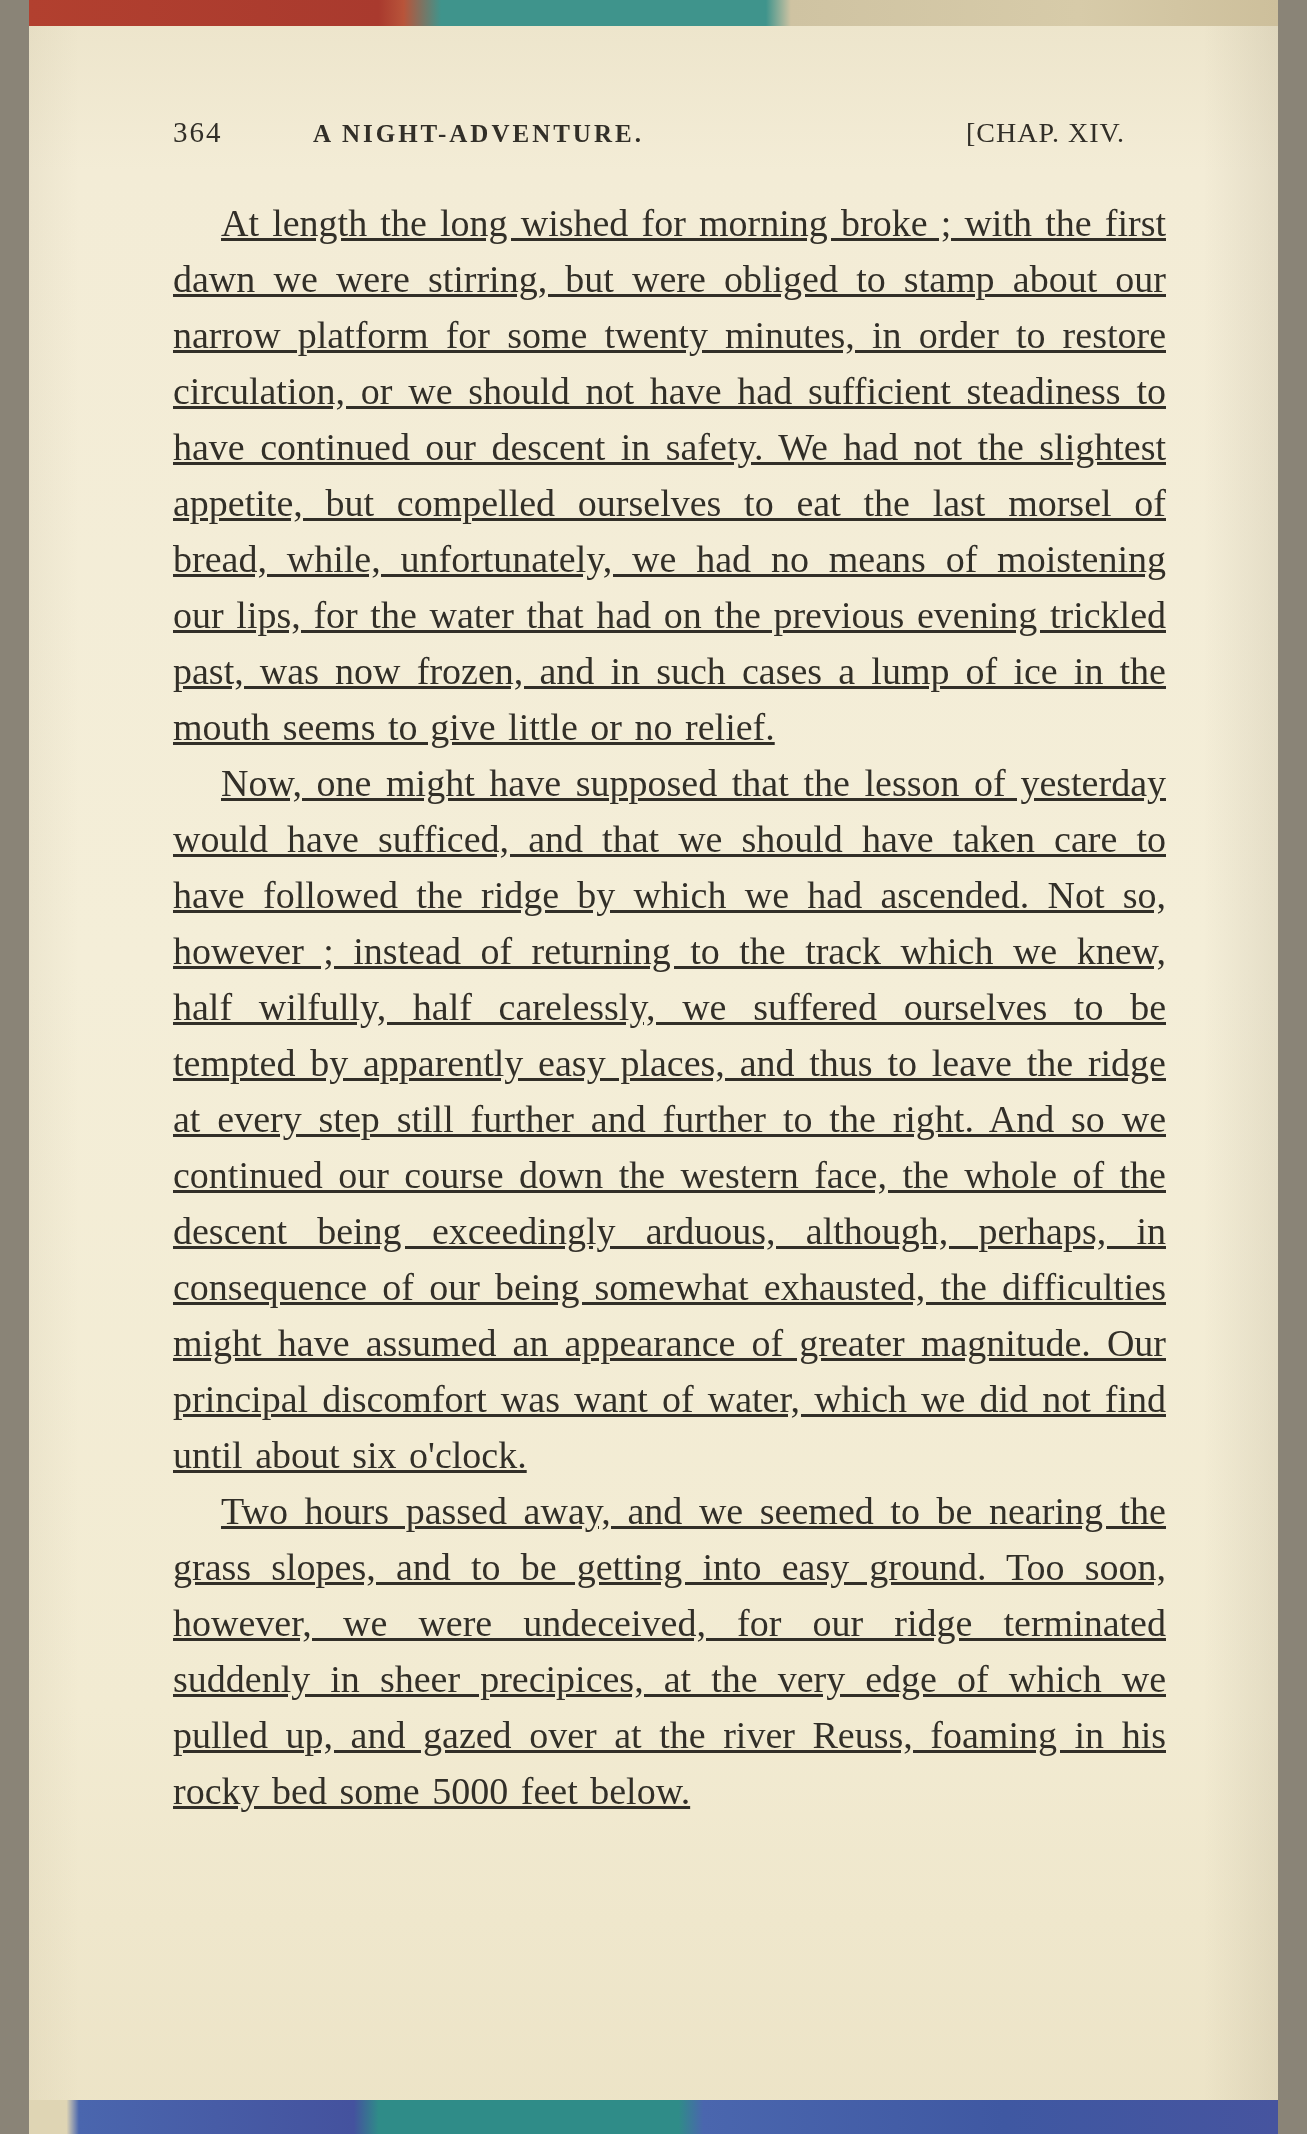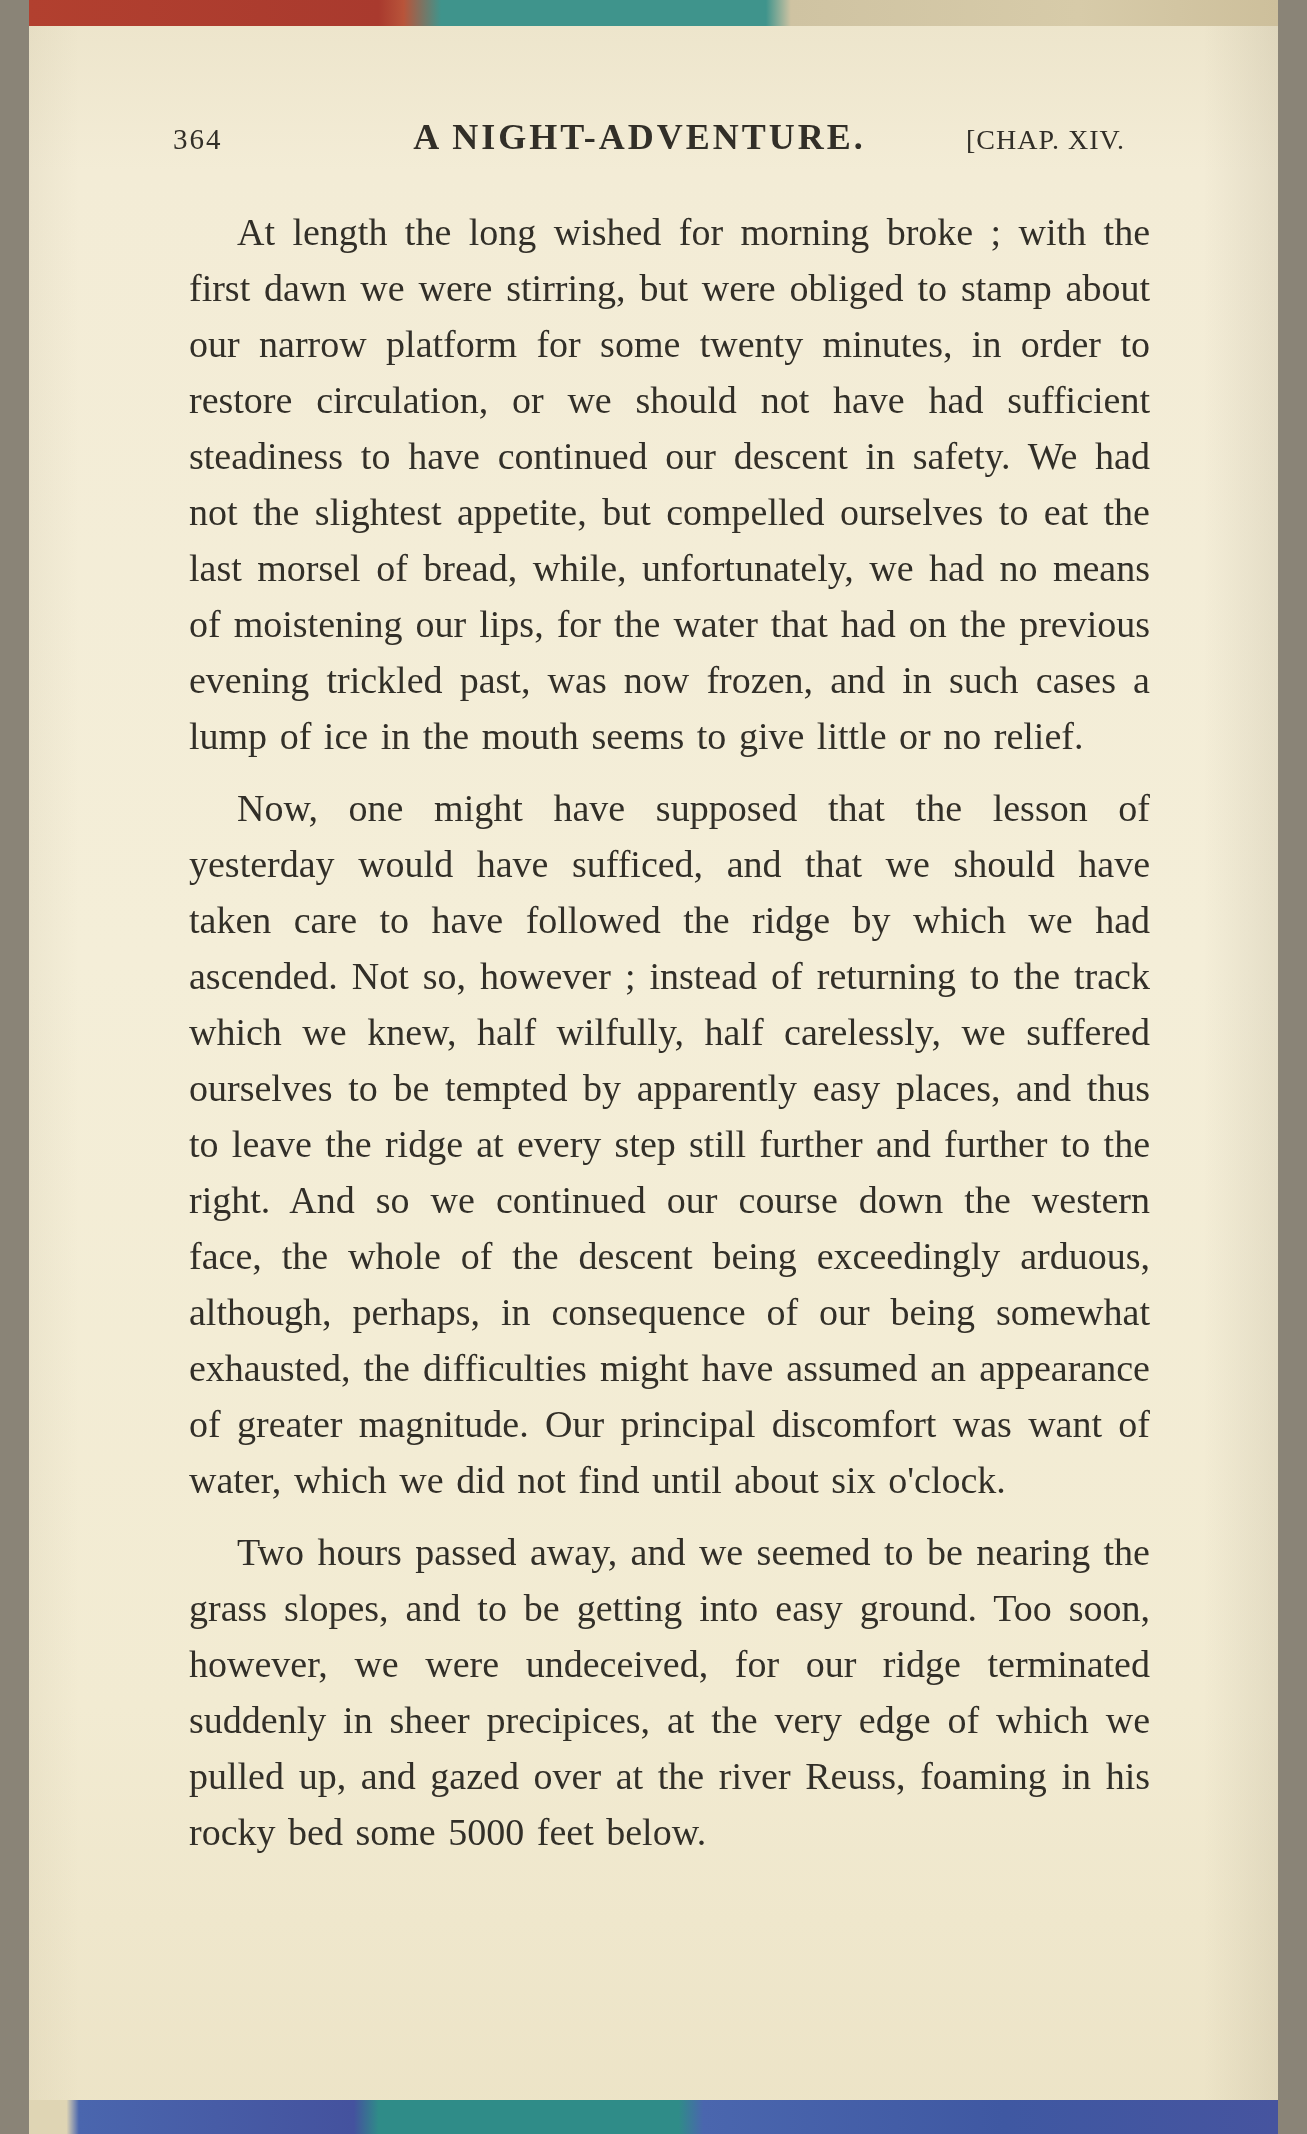--- a/index.html
+++ b/index.html
@@ -55,41 +55,41 @@
     font-size: 30px;
     letter-spacing: 1px;
   }
   .running-header .page-num {
     width: 140px;
     font-size: 29px;
     letter-spacing: 2px;
   }
   .running-header .title {
     flex: 1;
-    text-align: center;
     font-weight: bold;
-    font-size: 36px;
+    font-size: 25px;
     letter-spacing: 3px;
   }
   .running-header .chap {
     width: 200px;
     text-align: left;
     font-size: 28px;
     letter-spacing: 1px;
   }
   .text-block {
     margin-top: 46px;
     font-size: 38px;
     line-height: 56px;
     text-align: justify;
     word-spacing: 0.08em;
   }
   .text-block p {
-    margin: 16px;
+    margin: 0;
     text-indent: 48px;
+    text-decoration: underline;
   }
 </style>
 </head>
 <body>
 
 <div class="page">
 
   <div class="edge-strip edge-top"></div>
 
   <div class="content">

